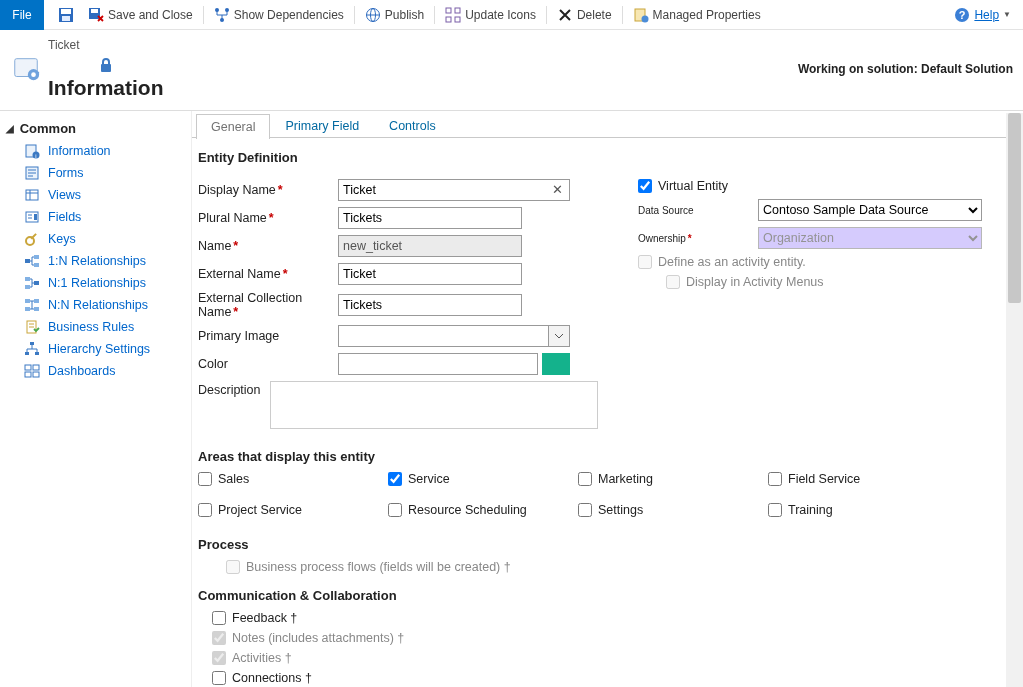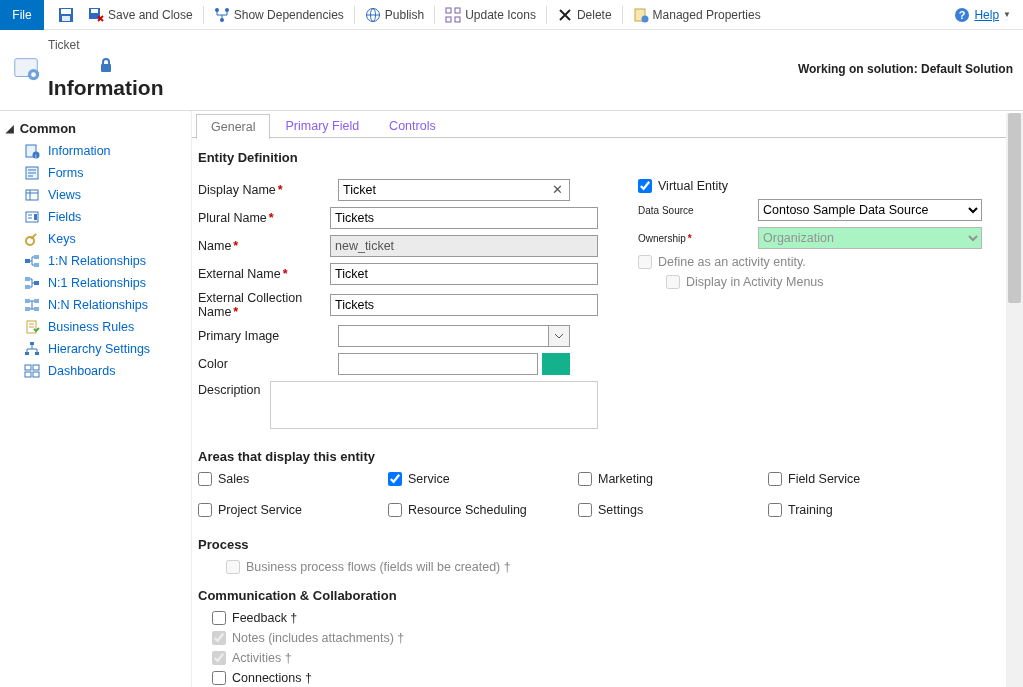--- a/index.html
+++ b/index.html
@@ -27,32 +27,32 @@
 .body{display:flex;height:calc(687px - 30px - 55px);} 
 .nav{width:192px;border-right:1px solid #eee;padding:6px 4px 6px 6px;overflow:auto;}
 .nav-hdr{display:flex;align-items:center;gap:6px;font-weight:600;color:#222;padding:4px 2px 4px 0;}
 .nav-hdr .tri{font-size:10px;color:#333;}
 .nav-item{display:flex;align-items:center;gap:8px;padding:3px 4px 3px 18px;color:#0066cc;cursor:pointer;font-size:12.5px;}
 .nav-item .ni-ico{width:16px;height:16px;display:inline-flex;}
 
 
 .main{flex:1;position:relative;display:flex;flex-direction:column;}
 .tabs{display:flex;align-items:flex-end;padding-left:4px;margin-top:2px;}
-.tab{padding:5px 14px;font-size:12.5px;color:#8b5cf6;border:1px solid transparent;border-bottom:none;cursor:pointer;}
+.tab{padding:5px 14px;font-size:12.5px;color:#0369a1;border:1px solid transparent;border-bottom:none;cursor:pointer;}
 .tab.active{border-color:#c9c9c9;background:#fff;color:#737373;position:relative;top:1px;}
 .tabs-line{height:1px;background:#c9c9c9;margin-top:-1px;}
 
 .form-area{flex:1;overflow:auto;padding:6px 14px 12px 6px;}
 .sec-title{font-weight:600;color:#222;margin:6px 0 14px 0;}
 
 .row{display:flex;align-items:center;margin-bottom:6px;}
 .lbl{width:140px;color:#222;font-size:12.5px;}
 .req::after{content:"*";color:#c60000;margin-left:2px;font-weight:700;}
 .fld{position:relative;}
-.fld input[type=text]{border:1px solid #999;height:22px;padding:0 4px;font-size:12.5px;width:268px;}
+.fld input[type=text]{border:1px solid #999;height:22px;padding:0 4px;font-size:12.5px;width:184px;}
 .fld.wide input[type=text]{width:232px;}
 .fld input[readonly]{background:#ebebeb;color:#555;}
 .fld .clear-x{position:absolute;right:4px;top:3px;width:14px;height:14px;color:#555;font-size:13px;cursor:pointer;}
 .fld.sel-drop{display:flex;}
 .fld.sel-drop input{width:210px;border-right:none;}
 .fld.sel-drop .dd{width:22px;height:22px;border:1px solid #999;display:flex;align-items:center;justify-content:center;background:#f3f3f3;cursor:pointer;}
 .color-swatch{width:28px;height:22px;background:#14b28c;display:inline-block;margin-left:4px;border:1px solid #14b28c;}
 textarea.desc{border:1px solid #ccc;width:632px;height:48px;resize:none;font-family:inherit;font-size:12.5px;}
 
 .two-col{display:flex;gap:40px;}
@@ -60,21 +60,21 @@
 .col-r{flex:1;}
 
 .chk-line{display:flex;align-items:center;gap:6px;margin-bottom:6px;color:#222;font-size:12.5px;}
 .chk-line input[disabled]+span,.chk-line.disabled span{color:#888;}
 .chk-line.indent{padding-left:28px;}
 .chk-line input[type=checkbox]{width:14px;height:14px;margin:0;}
 
 .r-lbl{width:120px;font-size:10px;color:#222;}
 .r-row{display:flex;align-items:center;margin-bottom:6px;}
 .r-row select{border:1px solid #999;height:22px;width:224px;font-size:12.5px;background:#fff;}
-.r-row select[disabled]{background:#86efac;color:#666;}
+.r-row select[disabled]{background:#c4b5fd;color:#666;}
 
 .areas-grid{display:grid;grid-template-columns:190px 190px 190px 190px;row-gap:11px;margin-top:2px;margin-bottom:4px;}
 
 .sec-head{font-weight:600;color:#222;margin:14px 0 8px 0;}
 
 
 .fake-sb{position:absolute;right:0;top:2px;bottom:2px;width:17px;background:#f1f1f1;}
 .fake-sb .thumb{position:absolute;left:2px;right:2px;top:0;height:190px;background:#c7c7c7;border-radius:2px;}
 .fake-sb .btn{position:absolute;left:0;right:0;height:16px;background:#f1f1f1;display:flex;align-items:center;justify-content:center;color:#666;font-size:9px;}
 .fake-sb .btn.up{top:0;}

